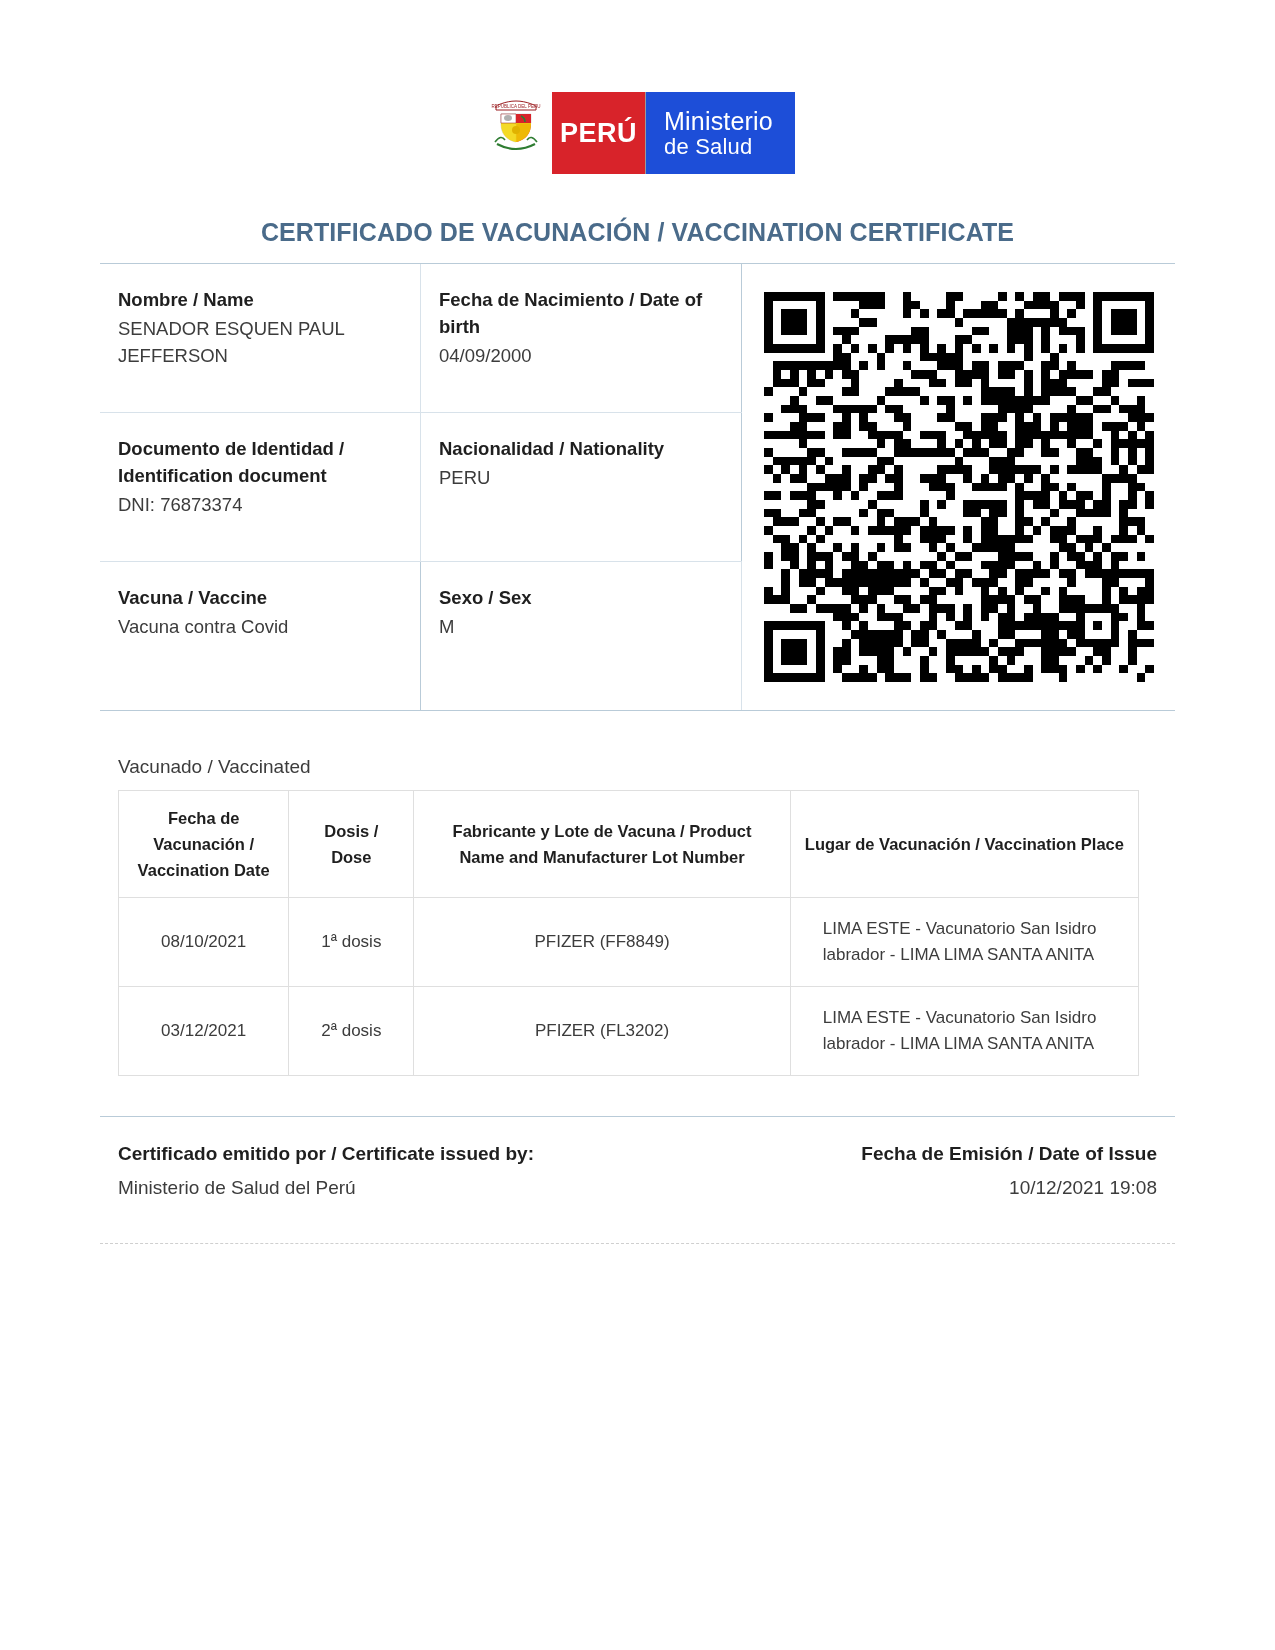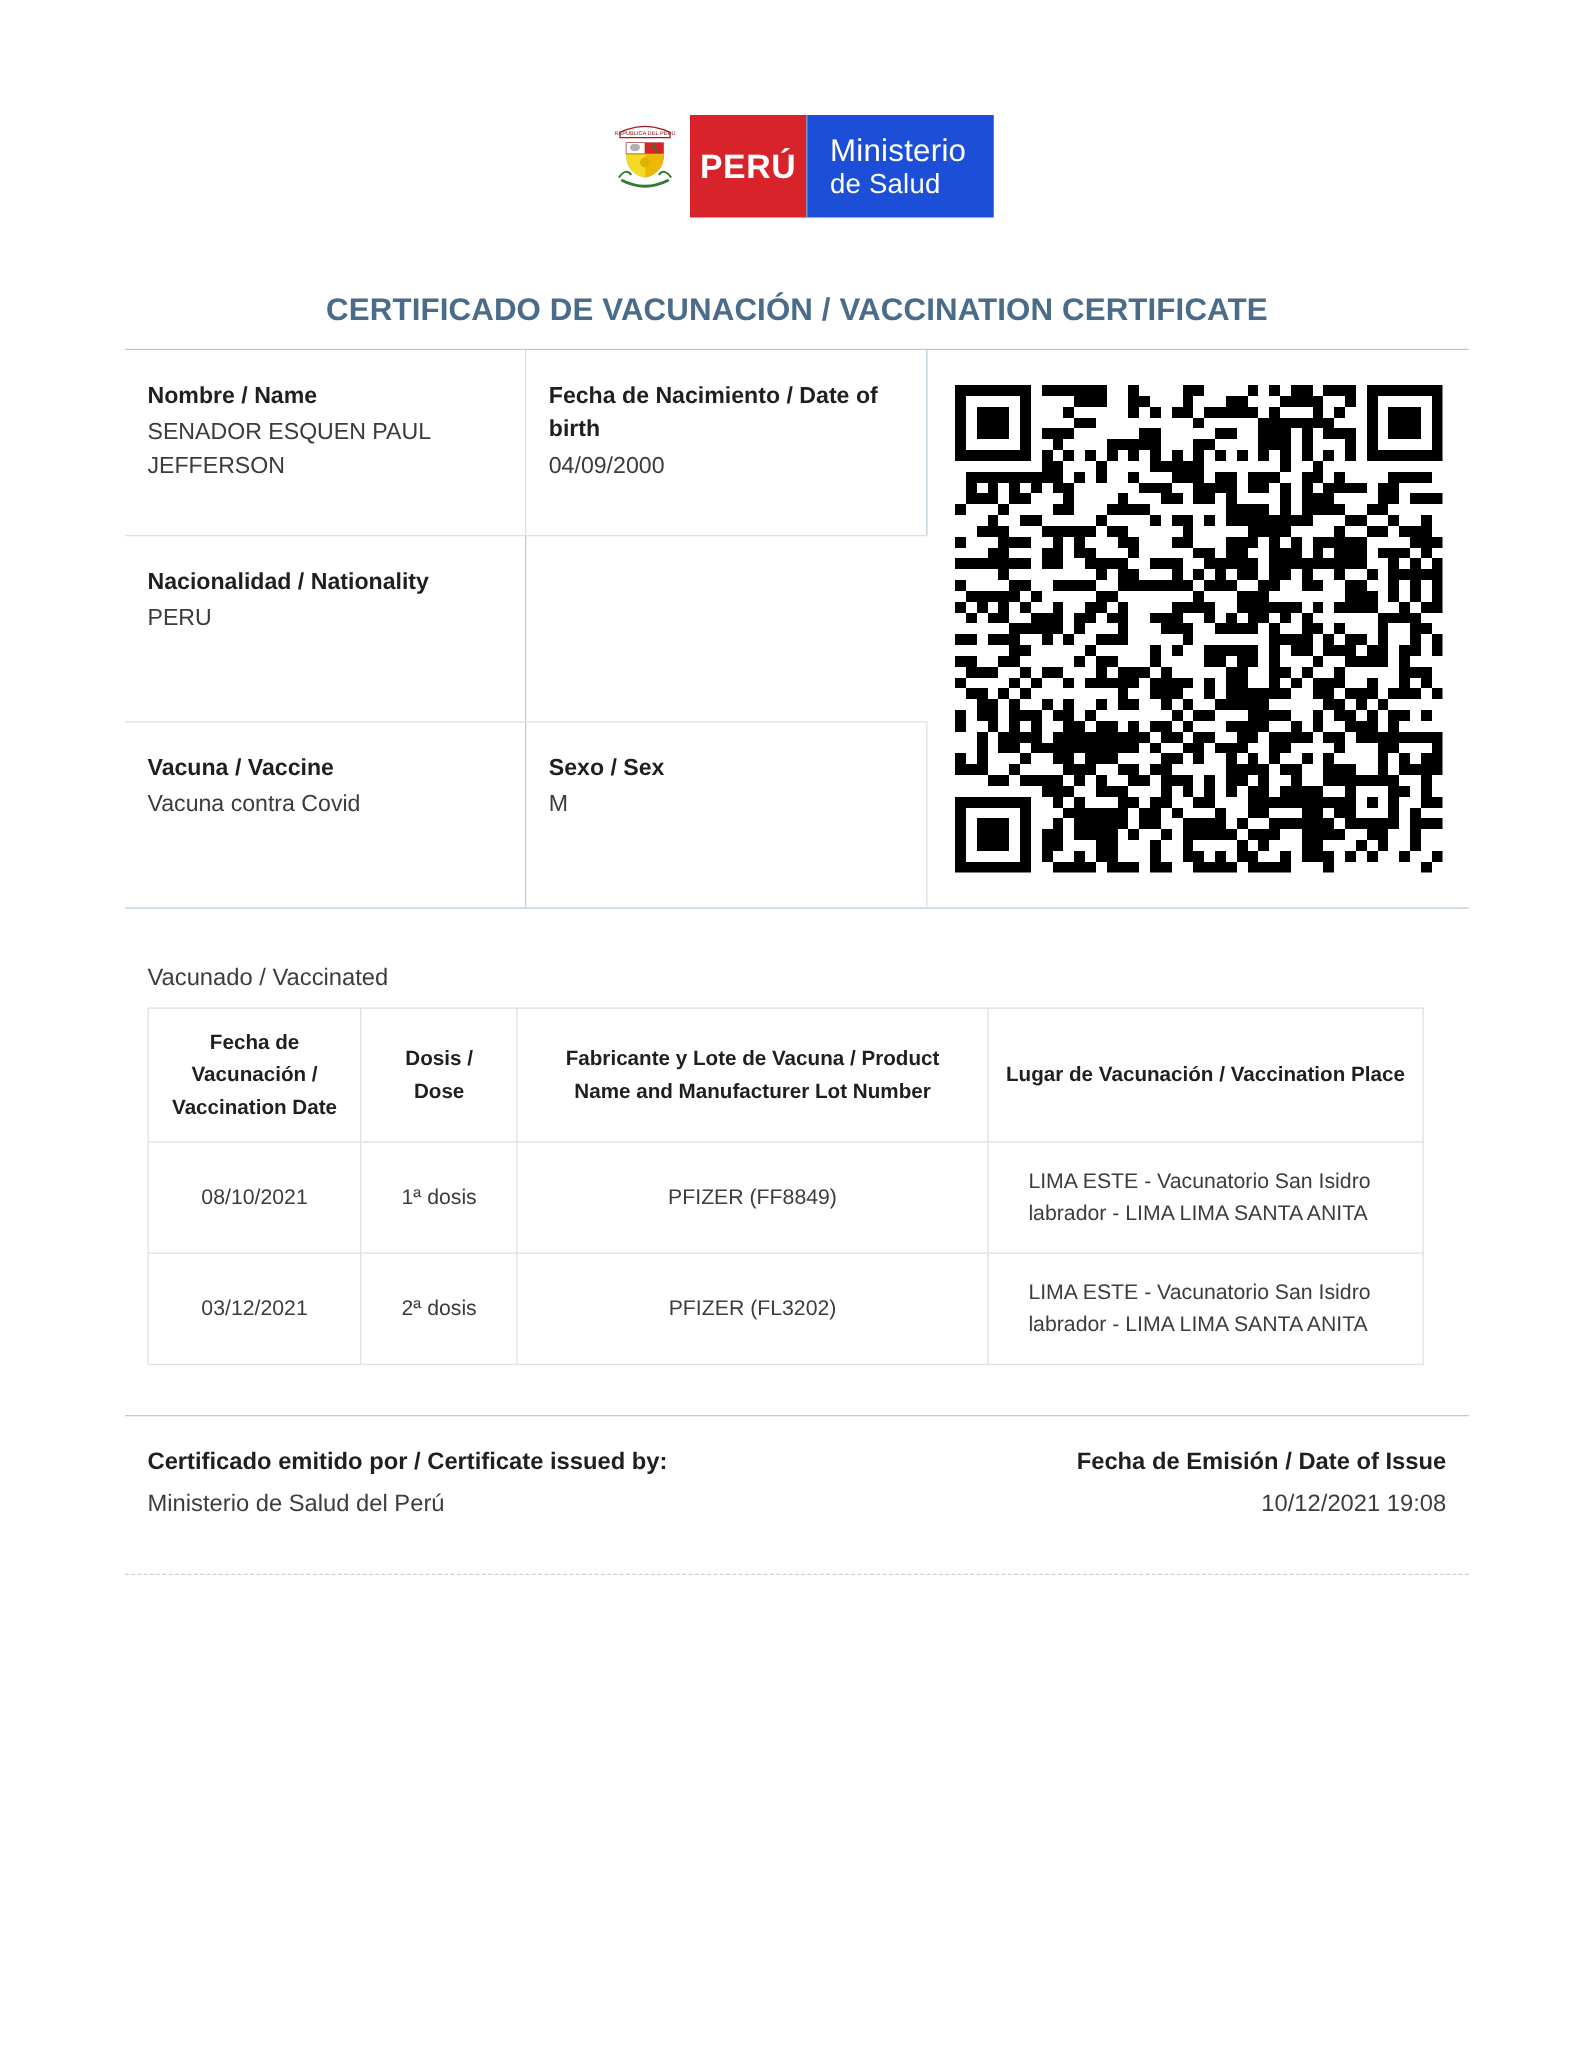--- a/index.html
+++ b/index.html
@@ -73,21 +73,21 @@
     line-height: 24px;
     letter-spacing: 0.2px;
   }
 
   
   .doc-title {
     text-align: center;
     color: #4a6b8a;
     font-size: 25px;
     font-weight: bold;
-    margin-top: 60px;
+    margin-top: 44px;
     letter-spacing: 0.1px;
   }
 
   
   .info-table {
     margin-top: 16px;
     border-top: 1.5px solid #b9cbd8;
     border-bottom: 1.5px solid #b9cbd8;
     display: flex;
     width: 100%;
@@ -284,20 +284,24 @@
           <div class="field-label">Nombre / Name</div>
           <div class="field-value">SENADOR ESQUEN PAUL JEFFERSON</div>
         </div>
         <div class="info-cell c2">
           <div class="field-label">Fecha de Nacimiento / Date of birth</div>
           <div class="field-value">04/09/2000</div>
         </div>
       </div>
 
       <div class="info-row">
+        <div class="info-cell c1">
+          <div class="field-label">Documento de Identidad / Identification document</div>
+          <div class="field-value">DNI: 76873374</div>
+        </div>
         <div class="info-cell c2">
           <div class="field-label">Nacionalidad / Nationality</div>
           <div class="field-value">PERU</div>
         </div>
       </div>
 
       <div class="info-row">
         <div class="info-cell c2">
           <div class="field-label">Vacuna / Vaccine</div>
           <div class="field-value">Vacuna contra Covid</div>

